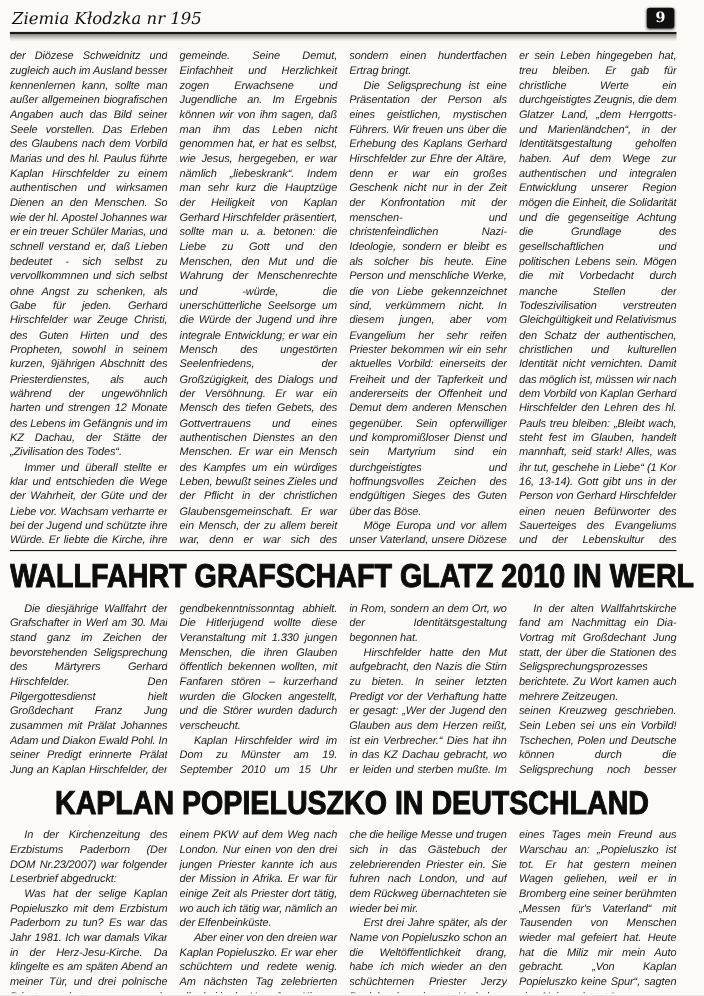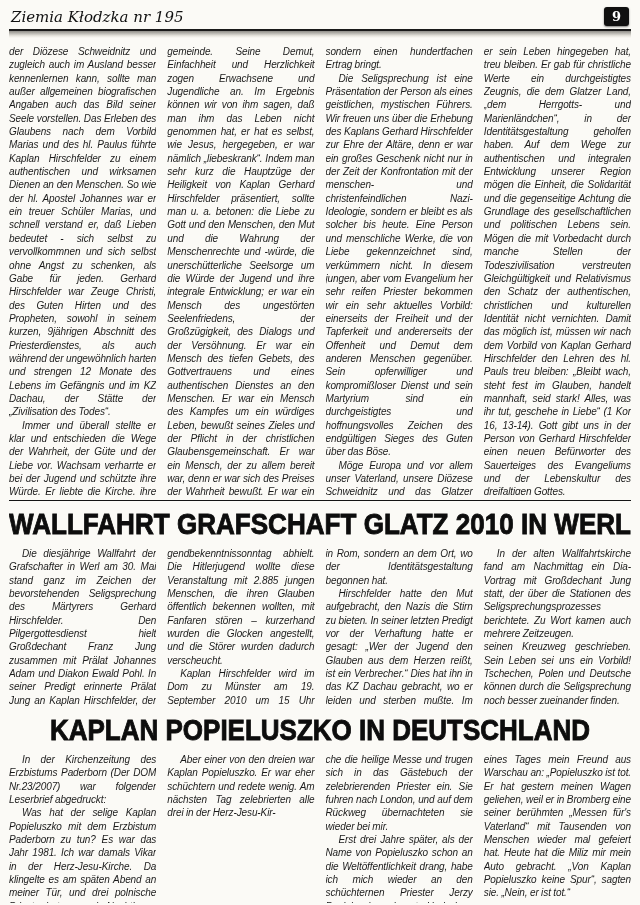--- a/index.html
+++ b/index.html
@@ -1,19 +1,19 @@
 <!DOCTYPE html>
 <html><head>
 <meta charset="utf-8">
 <style>
   html,body{margin:0;padding:0;background:#d8d6d2;}
   .page{
     position:relative;width:640px;height:905px;margin:0 auto;
     background:#fbfaf6;color:#1b1b1b;box-sizing:border-box;
-    padding:6px 9px 0 9px;overflow:hidden;
+    padding:6px 25px 0 9px;overflow:hidden;
     font-family:"Liberation Sans",sans-serif;
   }
   .hdr{display:flex;justify-content:space-between;align-items:flex-end;padding:1px 2px 3px 2px;}
   .journal{font-family:"DejaVu Serif",serif;font-style:italic;font-size:15px;color:#111;}
   .pagenum{
     font-family:"DejaVu Serif",serif;font-weight:bold;font-style:normal;
     background:#101010;color:#fff;font-size:13px;line-height:19px;
     width:25px;height:19px;text-align:center;border-radius:3px;
     box-shadow:0 1px 2px rgba(0,0,0,.5);
   }
@@ -68,21 +68,21 @@
 
   <svg class="headline-svg" width="622" height="33" viewBox="0 0 622 33">
     <text x="0" y="27" font-size="30" textLength="622" lengthAdjust="spacingAndGlyphs">WALLFAHRT GRAFSCHAFT GLATZ 2010 IN WERL</text>
   </svg>
 
   <section class="cols s2">
     <div class="col">
       <p class="para ind">Die diesjährige Wallfahrt der Grafschafter in Werl am 30. Mai stand ganz im Zeichen der bevorstehenden Seligsprechung des Märtyrers Gerhard Hirschfelder. Den Pilgergottesdienst hielt Großdechant Franz Jung zusammen mit Prälat Johannes Adam und Diakon Ewald Pohl. In seiner Predigt erinnerte Prälat Jung an Kaplan Hirschfelder, der als Diözesanjugendseelsorger im Juni 1941 in Albendorf einen Ju-</p>
     </div>
     <div class="col">
-      <p class="para">gendbekenntnissonntag abhielt. Die Hitlerjugend wollte diese Veranstaltung mit 2.885 jungen Menschen, die ihren Glauben öffentlich bekennen wollten, mit Fanfaren stören – kurzerhand wurden die Glocken angestellt, und die Störer wurden dadurch verscheucht.</p>
+      <p class="para">gendbekenntnissonntag abhielt. Die Hitlerjugend wollte diese Veranstaltung mit 1.330 jungen Menschen, die ihren Glauben öffentlich bekennen wollten, mit Fanfaren stören – kurzerhand wurden die Glocken angestellt, und die Störer wurden dadurch verscheucht.</p>
       <p class="para ind">Kaplan Hirschfelder wird im Dom zu Münster am 19. September 2010 um 15 Uhr seliggesprochen. Dies geschieht nicht mehr</p>
     </div>
     <div class="col">
       <p class="para">in Rom, sondern an dem Ort, wo der Identitätsgestaltung begonnen hat.</p>
       <p class="para ind">Hirschfelder hatte den Mut aufgebracht, den Nazis die Stirn zu bieten. In seiner letzten Predigt vor der Verhaftung hatte er gesagt: „Wer der Jugend den Glauben aus dem Herzen reißt, ist ein Verbrecher.“ Dies hat ihn in das KZ Dachau gebracht, wo er leiden und sterben mußte. Im Glatzer Gefängnis hat er noch</p>
     </div>
     <div class="col">
       <p class="para ind">In der alten Wallfahrtskirche fand am Nachmittag ein Dia-Vortrag mit Großdechant Jung statt, der über die Stationen des Seligsprechungsprozesses berichtete. Zu Wort kamen auch mehrere Zeitzeugen.</p>
       <p class="para">seinen Kreuzweg geschrieben. Sein Leben sei uns ein Vorbild! Tschechen, Polen und Deutsche können durch die Seligsprechung noch besser zueinander finden.</p>
 
@@ -92,20 +92,21 @@
   <svg class="headline-svg" width="622" height="33" viewBox="0 0 622 33">
     <text x="311" y="27" font-size="30" text-anchor="middle" textLength="540" lengthAdjust="spacingAndGlyphs">KAPLAN POPIELUSZKO IN DEUTSCHLAND</text>
   </svg>
 
   <section class="cols s3">
     <div class="col">
       <p class="para ind">In der Kirchenzeitung des Erzbistums Paderborn (Der DOM Nr.23/2007) war folgender Leserbrief abgedruckt:</p>
       <p class="para ind">Was hat der selige Kaplan Popieluszko mit dem Erzbistum Paderborn zu tun? Es war das Jahr 1981. Ich war damals Vikar in der Herz-Jesu-Kirche. Da klingelte es am späten Abend an meiner Tür, und drei polnische Priester baten um ein Nachtlager. Sie waren in</p>
     </div>
     <div class="col">
+      <p class="para">einem PKW auf dem Weg nach London. Nur einen von den drei jungen Priester kannte ich aus der Mission in Afrika. Er war für einige Zeit als Priester dort tätig, wo auch ich tätig war, nämlich an der Elfenbeinküste.</p>
       <p class="para ind">Aber einer von den dreien war Kaplan Popieluszko. Er war eher schüchtern und redete wenig. Am nächsten Tag zelebrierten alle drei in der Herz-Jesu-Kir-</p>
     </div>
     <div class="col">
       <p class="para">che die heilige Messe und trugen sich in das Gästebuch der zelebrierenden Priester ein. Sie fuhren nach London, und auf dem Rückweg übernachteten sie wieder bei mir.</p>
       <p class="para ind">Erst drei Jahre später, als der Name von Popieluszko schon an die Weltöffentlichkeit drang, habe ich mich wieder an den schüchternen Priester Jerzy Popieluszko erinnert. Und dann rief</p>
     </div>
     <div class="col">
       <p class="para">eines Tages mein Freund aus Warschau an: „Popieluszko ist tot. Er hat gestern meinen Wagen geliehen, weil er in Bromberg eine seiner berühmten „Messen für's Vaterland“ mit Tausenden von Menschen wieder mal gefeiert hat. Heute hat die Miliz mir mein Auto gebracht. „Von Kaplan Popieluszko keine Spur“, sagten sie. „Nein, er ist tot.“</p>
 
     </div>

